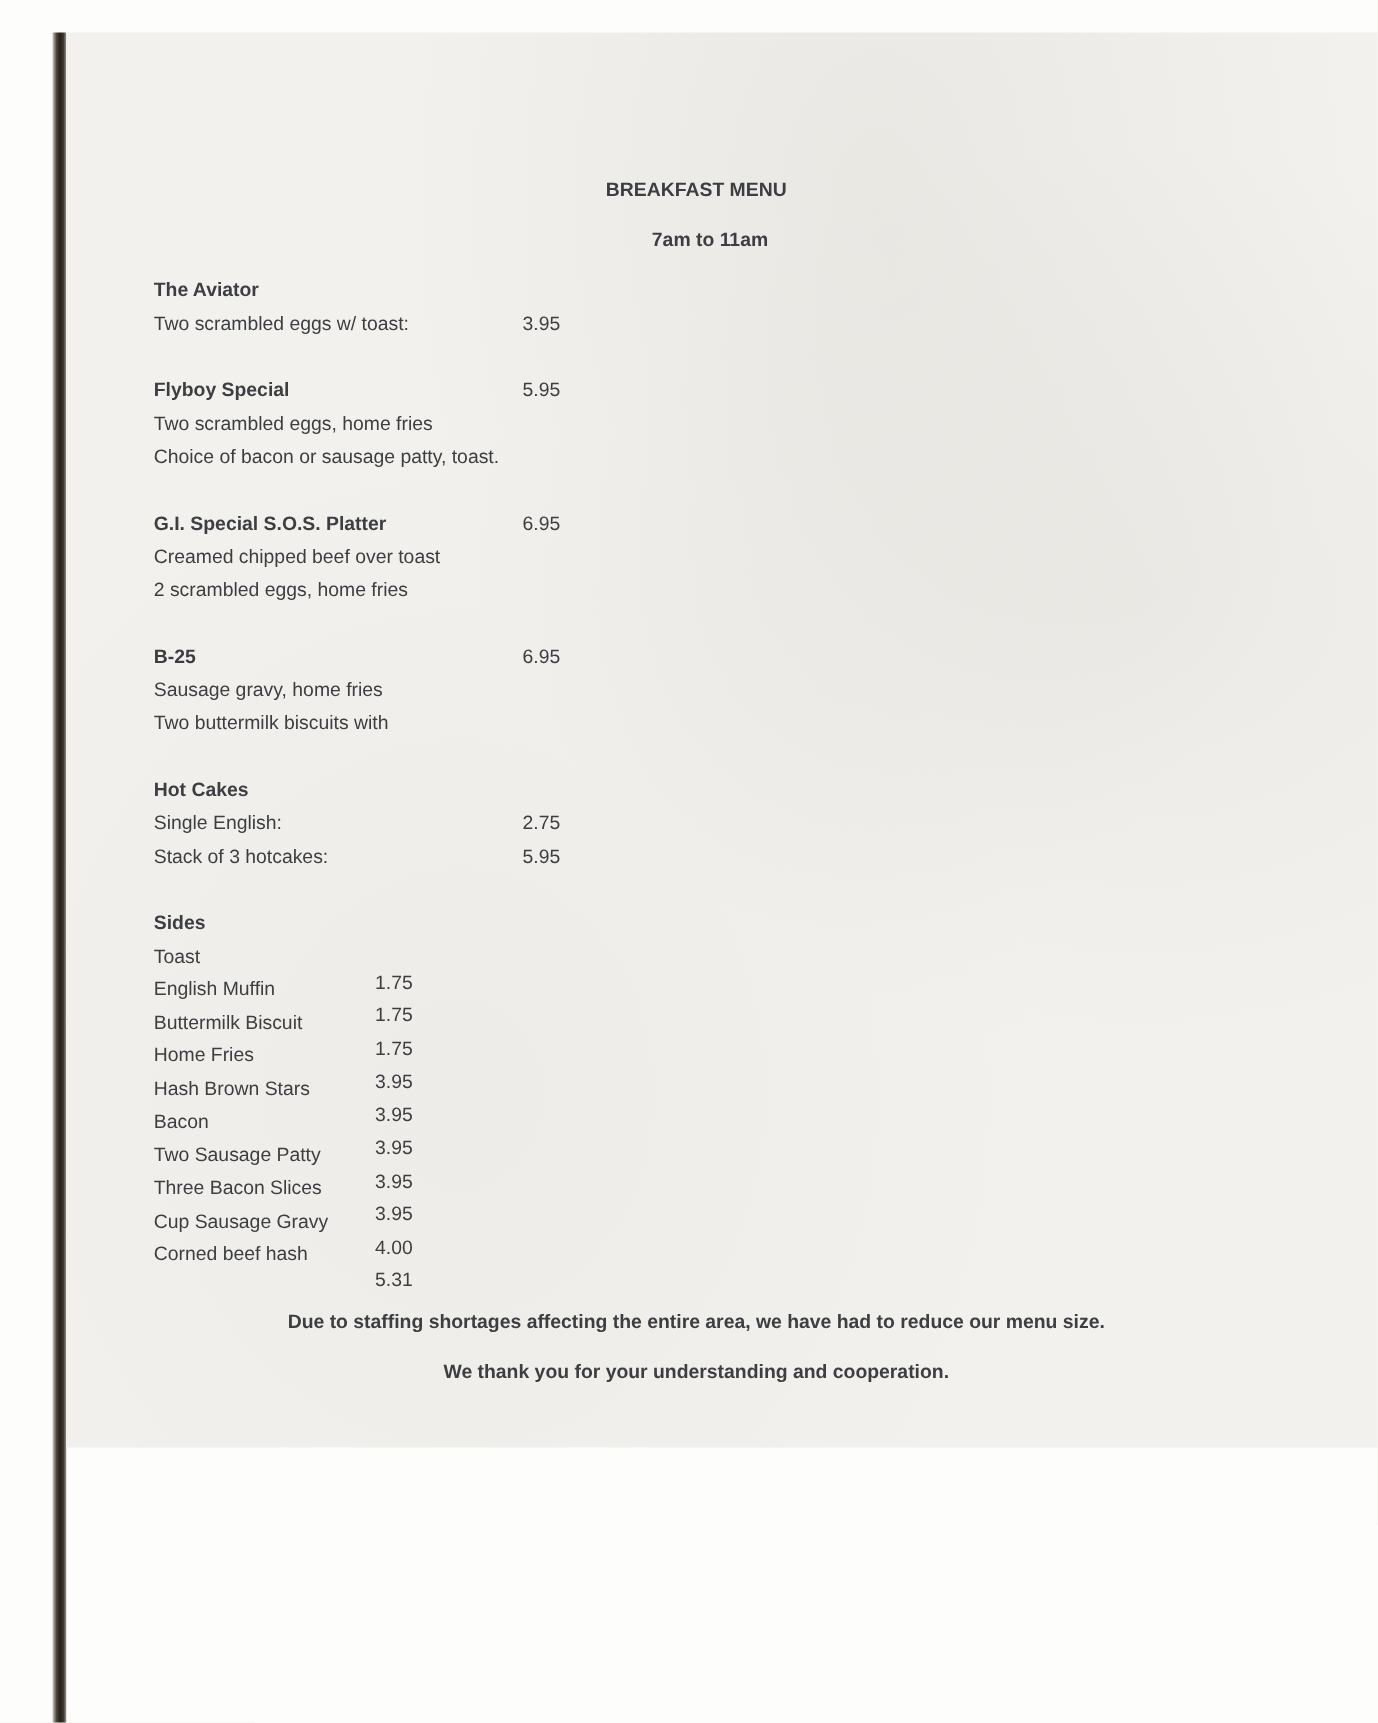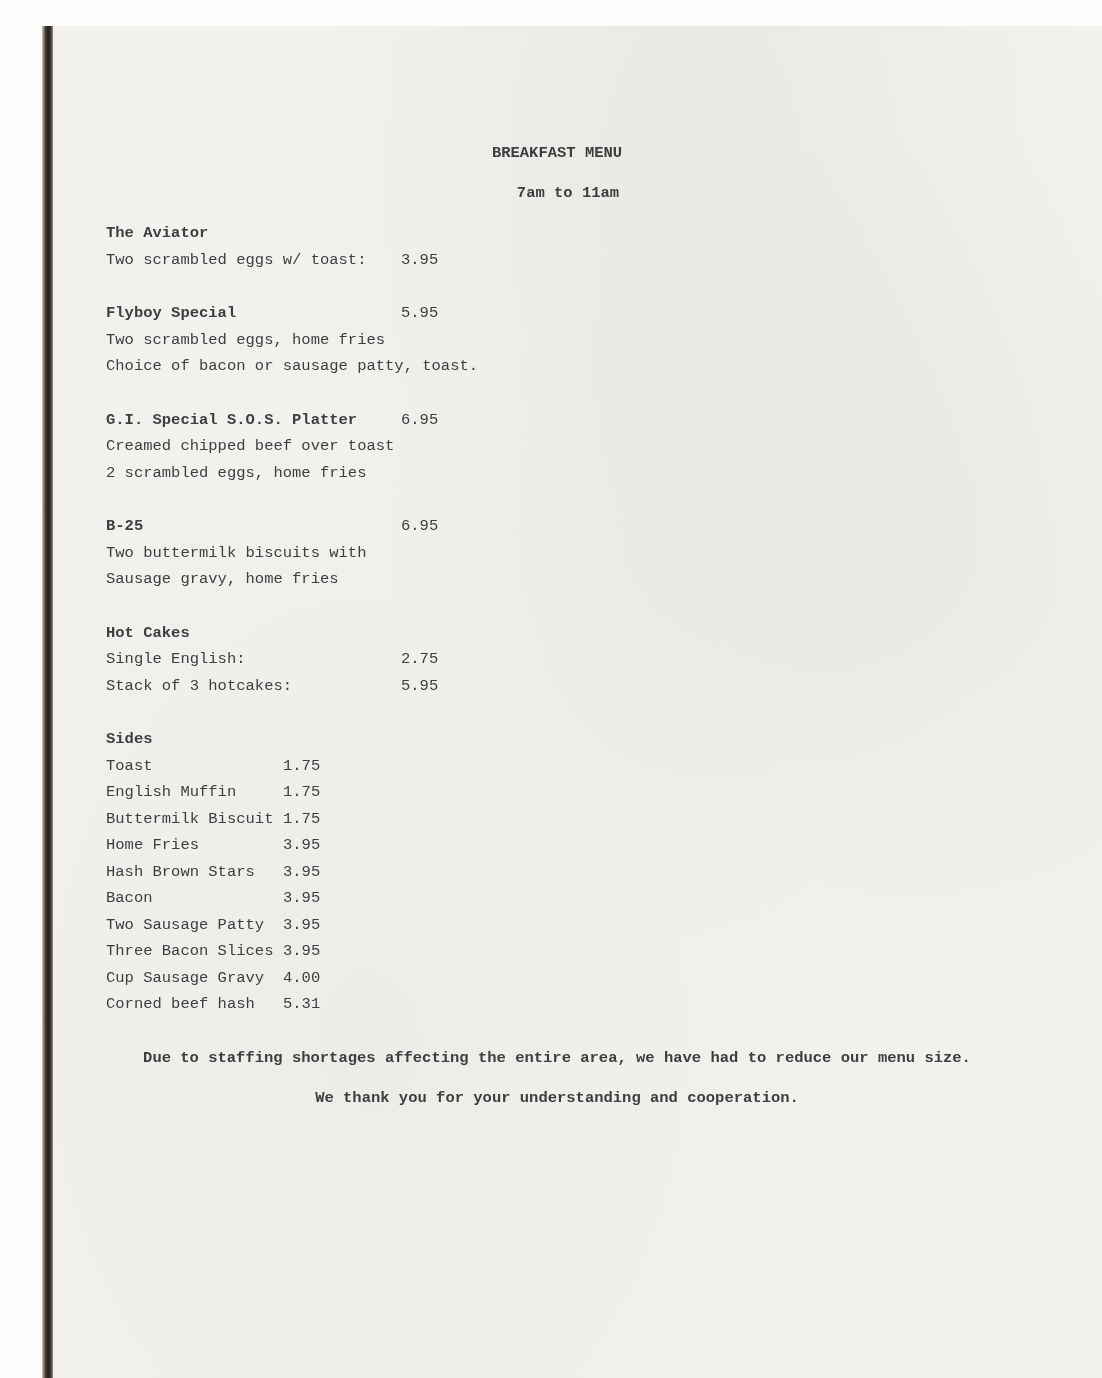--- a/index.html
+++ b/index.html
@@ -19,43 +19,42 @@
     top: 26px;
     width: 11px;
     height: 1352px;
     background: linear-gradient(to right, #cfc9bf 0%, #4a433b 30%, #261f19 55%, #3f382f 80%, #9a9388 100%);
   }
   .paper {
     position: absolute;
     left: 53px;
     top: 26px;
     width: 1049px;
-    height: 1352px;
+    height: 1132px;
     background:
       radial-gradient(ellipse at 62% 12%, rgba(176,174,166,0.14), transparent 42%),
       radial-gradient(ellipse at 82% 40%, rgba(176,174,166,0.10), transparent 38%),
       radial-gradient(ellipse at 30% 75%, rgba(176,174,166,0.08), transparent 45%),
       #f2f1ed;
-    font-family: Liberation Mono, monospace;
   }
   .content {
     position: absolute;
     left: 0;
     top: 0;
     width: 1008px;
     line-height: 26.5px;
   }
   .menu-title { padding-top: 114px; text-align: center; font-weight: bold; }
   .menu-hours { margin-top: 13px; text-align: center; font-weight: bold; margin-left: 22px; }
-  .menu-section { margin-top: 27px; padding-left: 53px; }
+  .menu-section { margin-top: 27px; padding-left: 70px; }
   .menu-section.first { margin-top: 14px; }
   .row { position: relative; }
   .bold { font-weight: bold; }
   .price { position: absolute; left: 295px; top: 0; }
-  .sides .price { left: 177px; }
+  .sides .price { left: 177px; margin-top: 21px; }
   .note { margin-top: 27px; padding-left: 127px; font-weight: bold; }
   .footer-line { text-align: center; font-weight: bold; }
   .footer-1 { margin-top: 27px; }
   .footer-2 { margin-top: 14px; }
 </style>
 </head>
 <body>
 
 <div class="spine"></div>
 
@@ -105,25 +104,25 @@
         <span class="price"></span>
       </div>
     </div>
 
     <div class="menu-section">
       <div class="row">
         <span class="bold">B-25</span>
         <span class="price">6.95</span>
       </div>
       <div class="row">
-        <span>Two buttermilk biscuits with</span>
+        <span>Sausage gravy, home fries</span>
         <span class="price"></span>
       </div>
       <div class="row">
-        <span>Sausage gravy, home fries</span>
+        <span>Two buttermilk biscuits with</span>
         <span class="price"></span>
       </div>
     </div>
 
 
     <div class="menu-section">
       <div class="row">
         <span class="bold">Hot Cakes</span>
         <span class="price"></span>
       </div>

